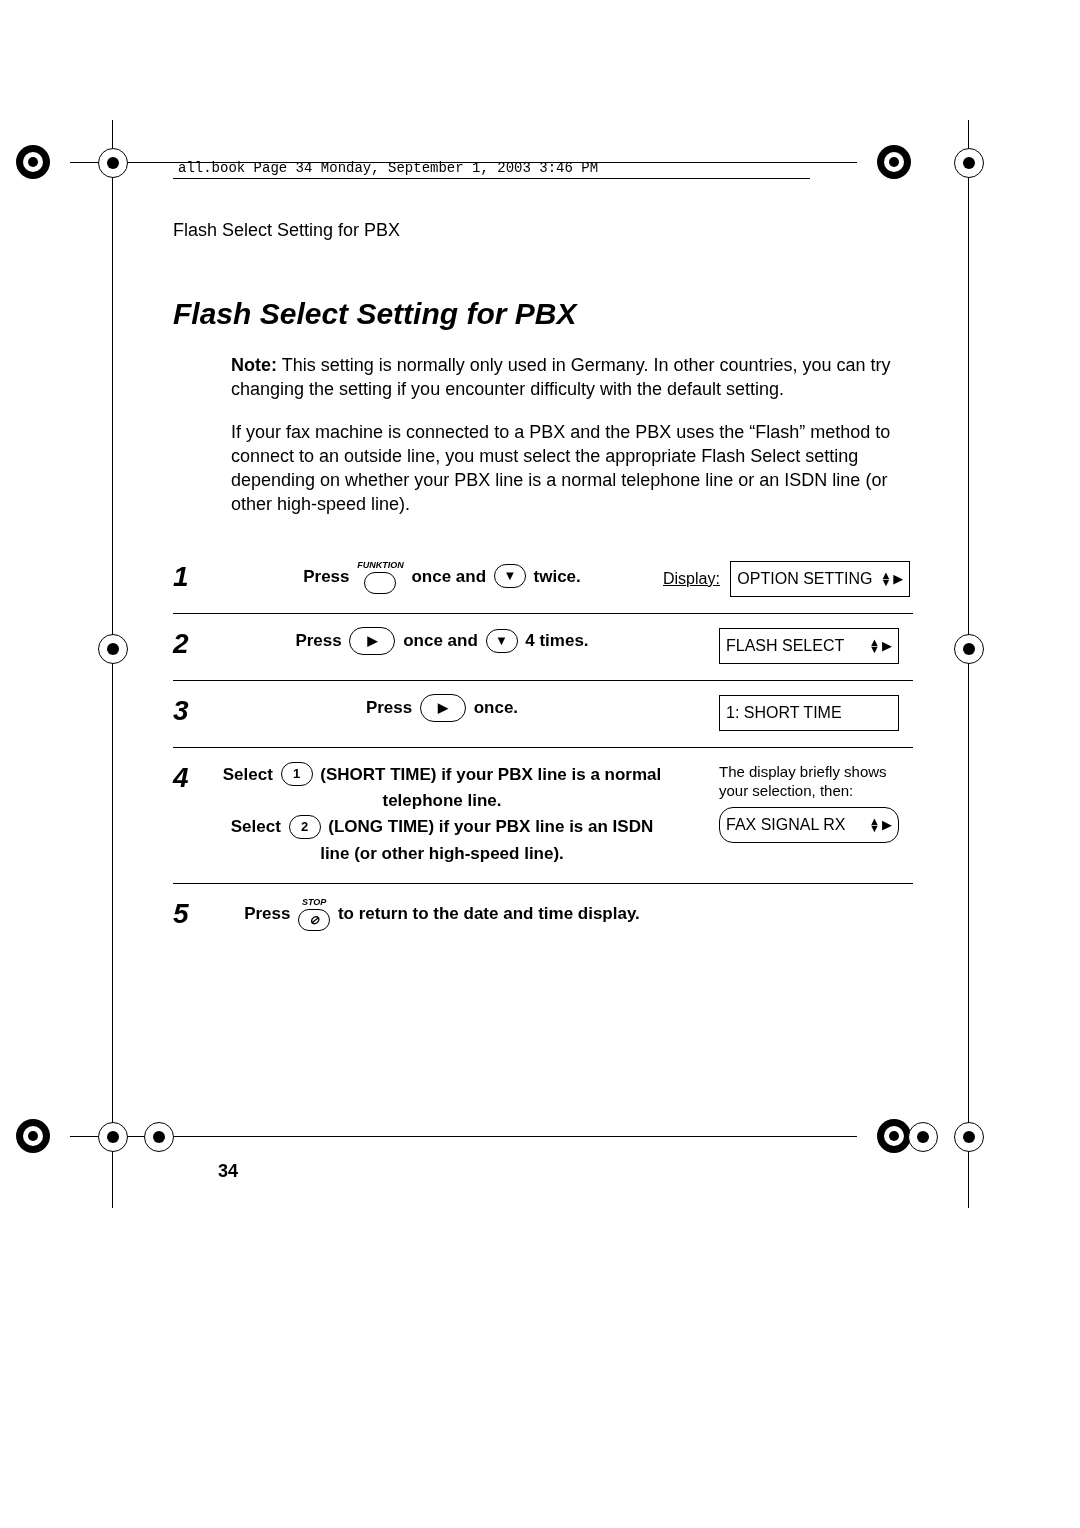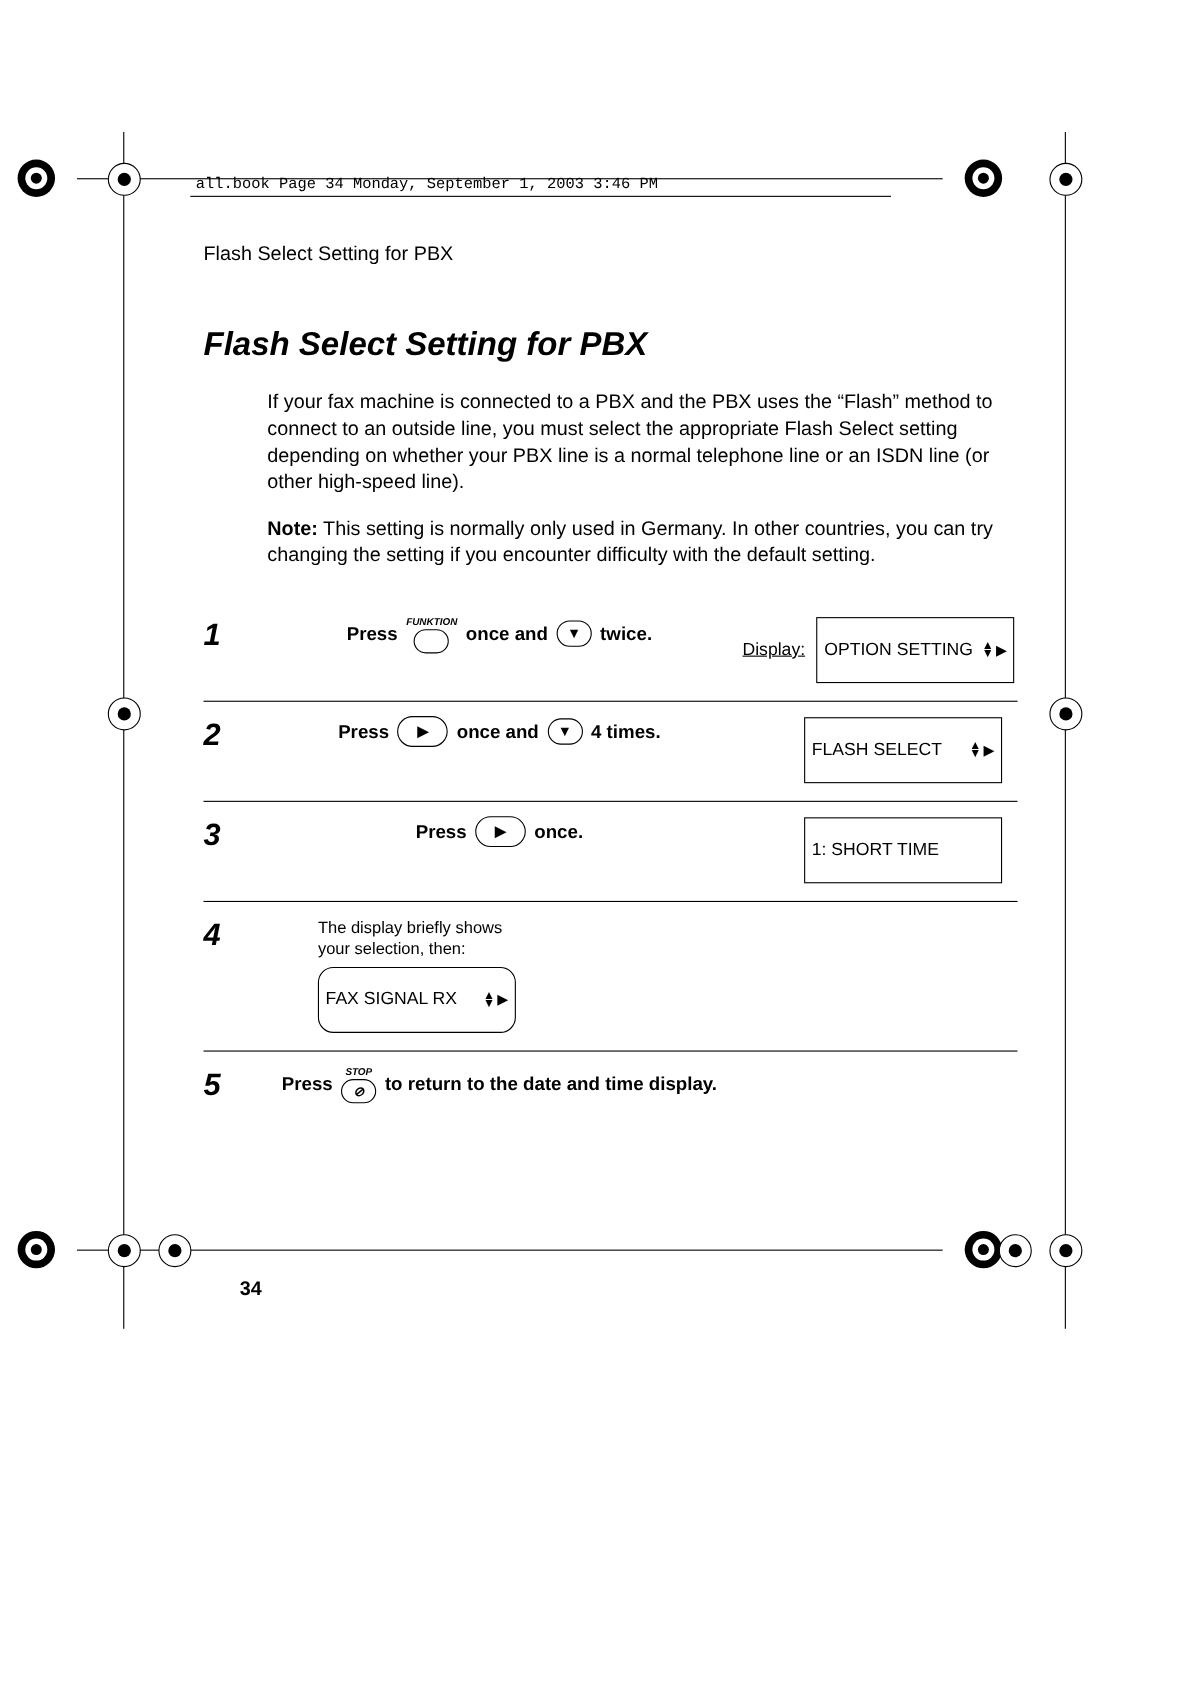--- a/index.html
+++ b/index.html
@@ -80,21 +80,21 @@
   }
   .hdr-text {
     position: absolute;
     left: 178px;
     top: 160px;
     font-family: "Courier New", monospace;
     font-size: 14px;
   }
   .content {
     position: absolute;
-    left: 185px;
+    left: 173px;
     top: 220px;
     width: 740px;
   }
   .running-head {
     font-size: 18px;
     margin-bottom: 56px;
   }
   .title {
     font-size: 30px;
     font-weight: bold;
@@ -142,21 +142,21 @@
   .display-label {
     font-size: 16px;
     margin-right: 6px;
     text-decoration: underline;
   }
   .lcd {
     display: inline-flex;
     align-items: center;
     justify-content: space-between;
     border: 1.5px solid #000;
-    padding: 20px 6px;
+    padding: 8px 6px;
     font-size: 16px;
     width: 180px;
     box-sizing: border-box;
   }
   .lcd .arrows {
     display: inline-flex;
     flex-direction: row;
     align-items: center;
     gap: 2px;
     font-size: 13px;
@@ -246,24 +246,24 @@
   <div class="reg-dot-outer" style="left:144px; top:1122px;"></div>
   <div class="reg-dot-outer" style="left:908px; top:1122px;"></div>
 
   <div class="hdr-text">all.book  Page 34  Monday, September 1, 2003  3:46 PM</div>
   <div class="hdr-line"></div>
 
   <div class="content">
     <div class="running-head">Flash Select Setting for PBX</div>
     <h1 class="title">Flash Select Setting for PBX</h1>
 
-    <p class="body-text">If your fax machine is connected to a PBX and the PBX uses the “Flash” method to connect to an outside line, you must select the appropriate Flash Select setting depending on whether your PBX line is a normal telephone line or an ISDN line (or other high-speed line).</p>
     <p class="body-text">
       <b>Note:</b><span> This setting is normally only used in Germany. In other countries, you can try changing the setting if you encounter difficulty with the default setting.</span>
     </p>
+    <p class="body-text">If your fax machine is connected to a PBX and the PBX uses the “Flash” method to connect to an outside line, you must select the appropriate Flash Select setting depending on whether your PBX line is a normal telephone line or an ISDN line (or other high-speed line).</p>
 
     <div class="steps">
 
       <div class="step">
         <div class="step-num">1</div>
         <div class="step-body">
           <span>Press</span>
           <span class="key-label">
             <span>FUNKTION</span>
             <span class="cap"></span>
@@ -313,20 +313,28 @@
         </div>
         <div class="step-right">
           <span class="lcd" style="margin-left:56px;">
             <span>1: SHORT TIME</span>
           </span>
         </div>
       </div>
 
       <div class="step">
         <div class="step-num">4</div>
+        <div class="step-body">
+          <span>Select </span>
+          <span class="key">1</span>
+          <span> (SHORT TIME) if your PBX line is a normal telephone line.</span><br>
+          <span>Select </span>
+          <span class="key">2</span>
+          <span> (LONG TIME) if your PBX line is an ISDN line (or other high-speed line).</span>
+        </div>
         <div class="step-right">
           <div class="note nb" style="margin-left:56px;">The display briefly shows your selection, then:</div>
           <span class="lcd" style="margin-left:56px;border-radius:14px;">
             <span>FAX SIGNAL RX</span>
             <span class="arrows"><span class="ud">
                   <span>▲</span>
                   <span>▼</span>
                 </span>▶</span>
           </span>
         </div>

